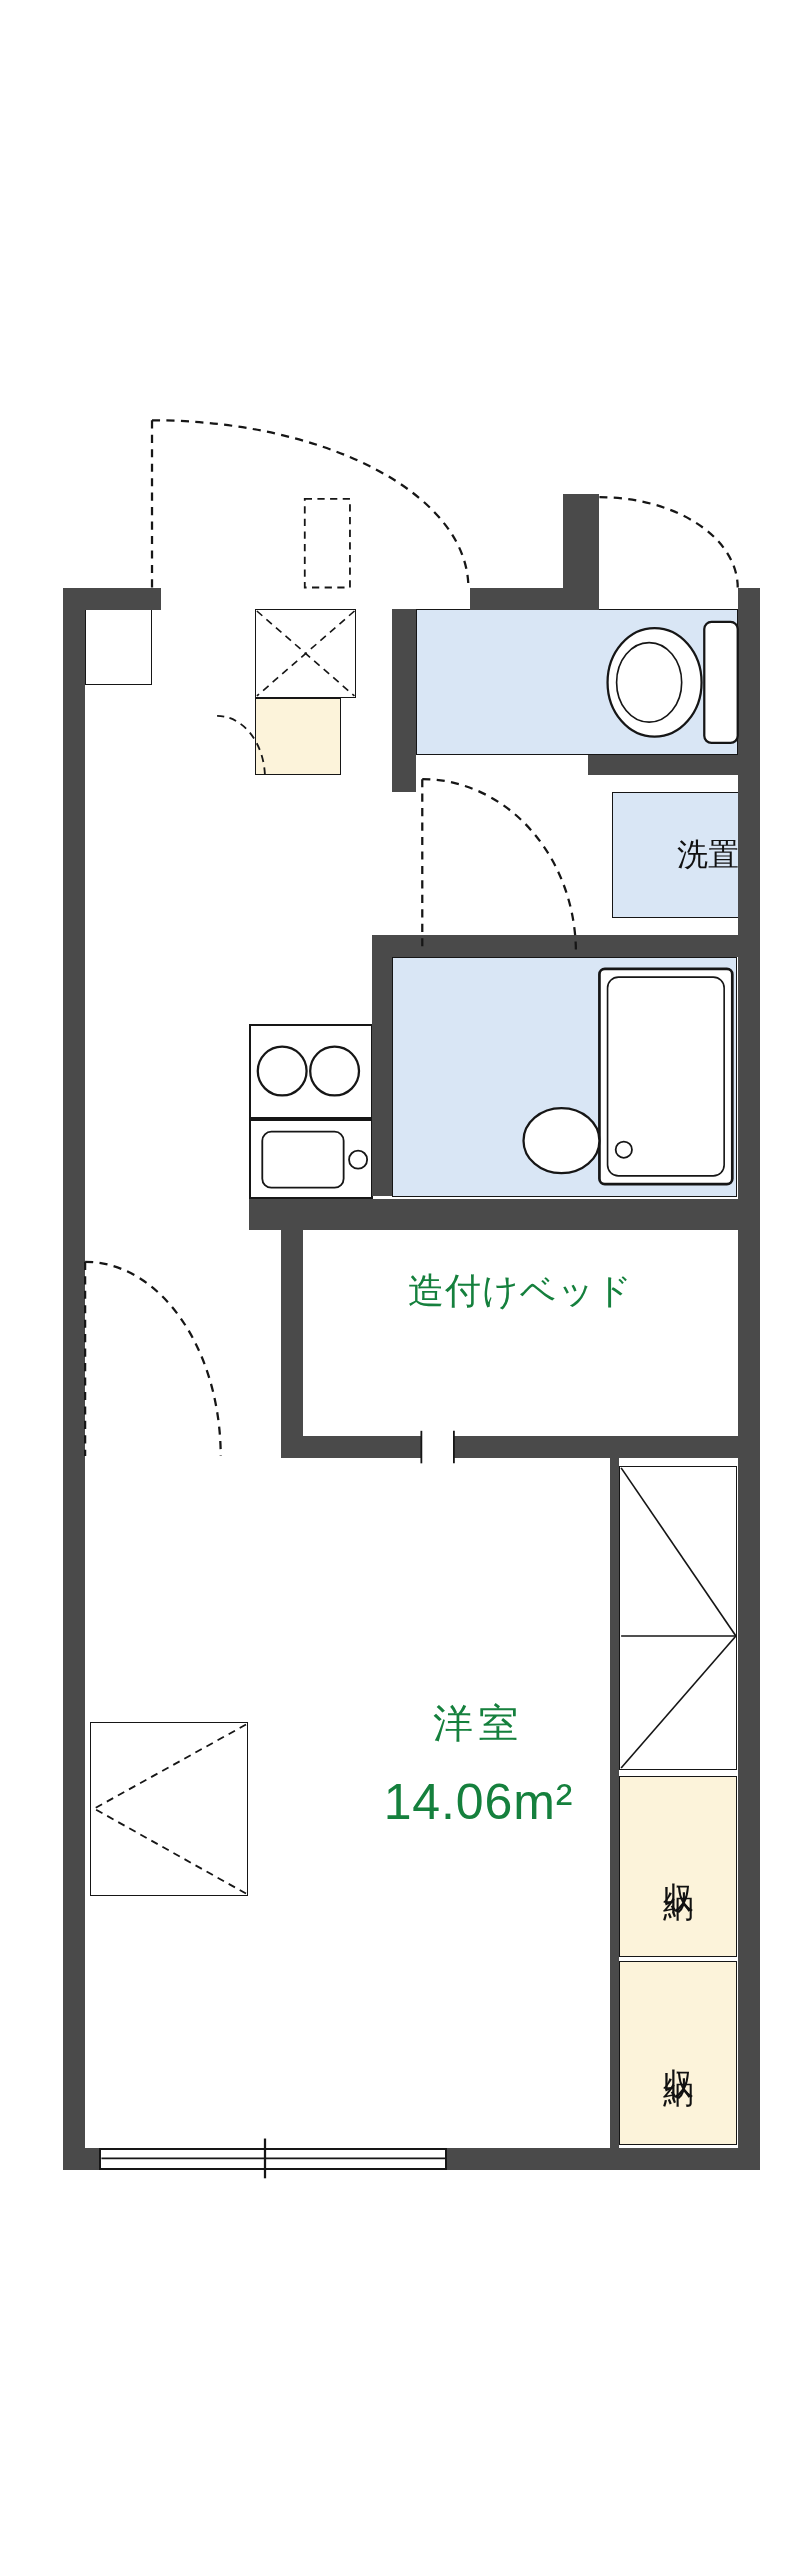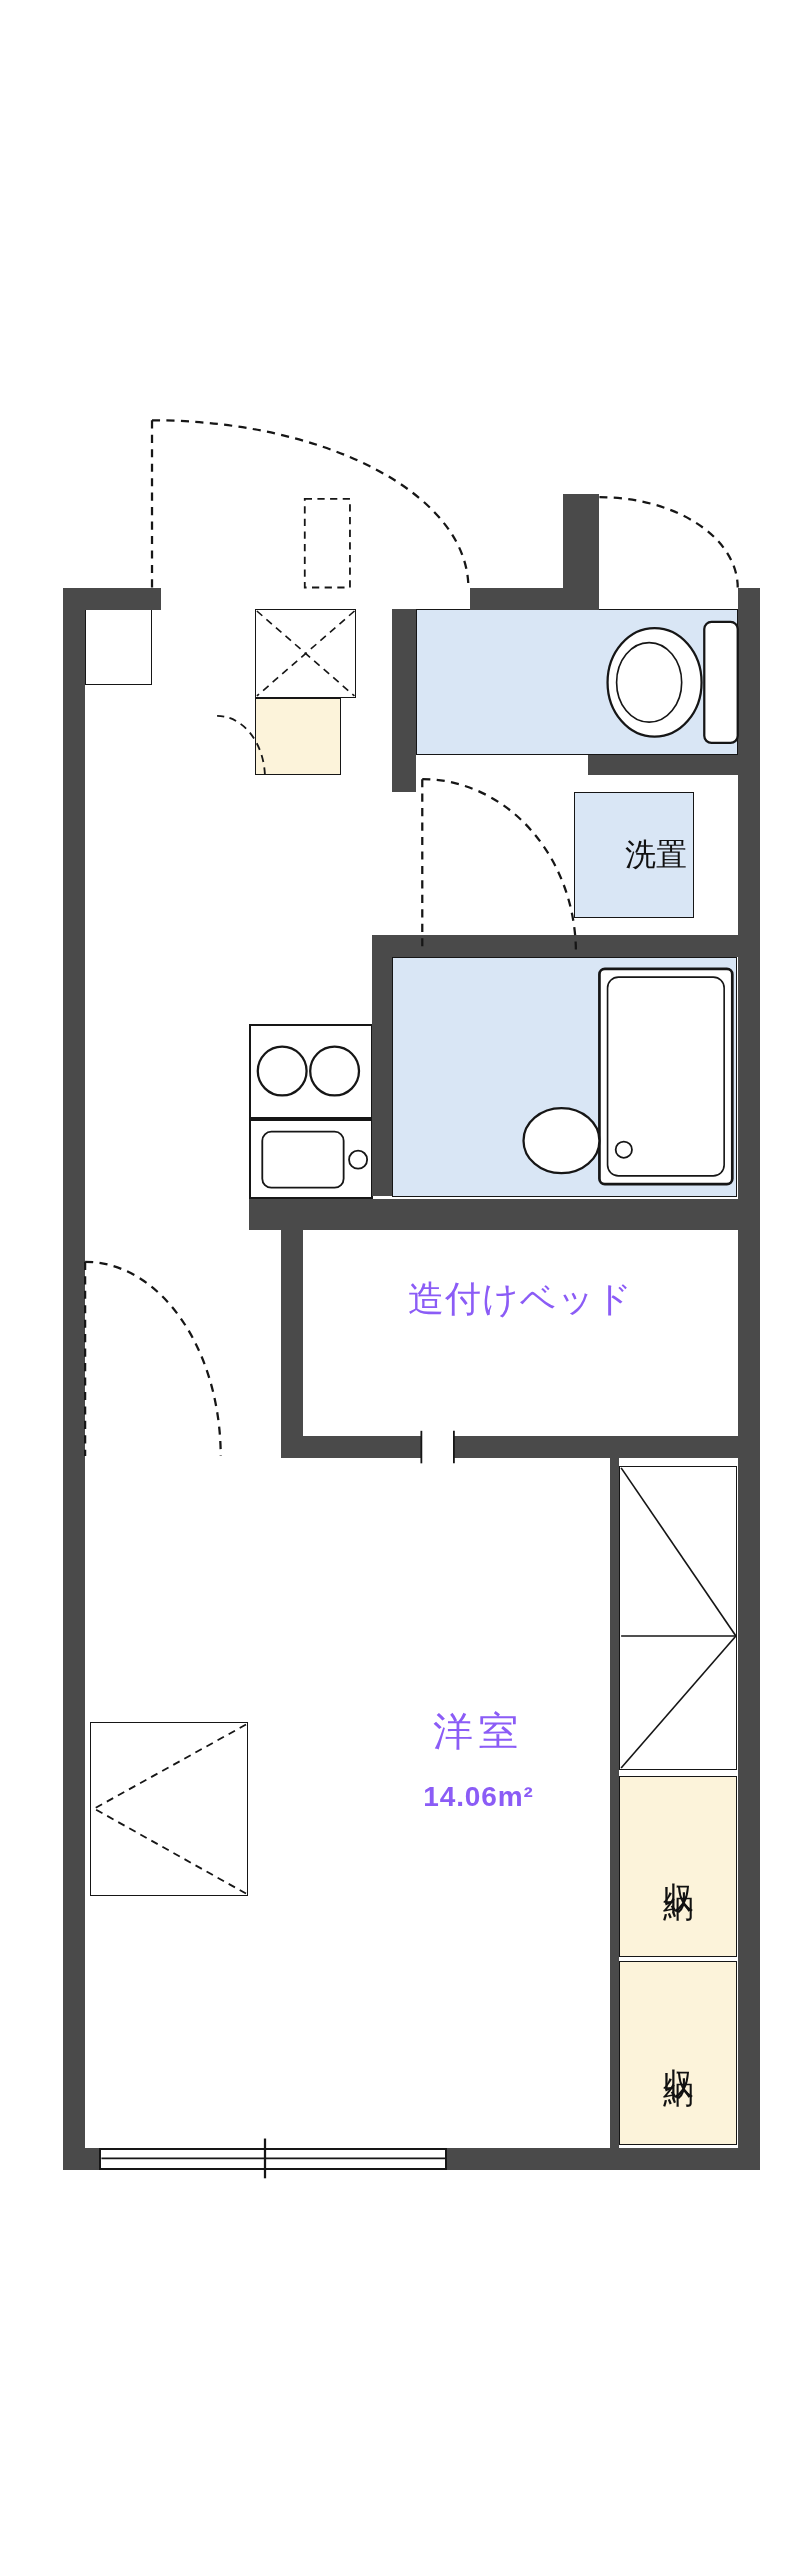--- a/index.html
+++ b/index.html
@@ -6,43 +6,43 @@
   #canvas{position:relative;width:812px;height:2576px;background:var(--c-background,#fff);
           font-family:"Liberation Sans","DejaVu Sans",sans-serif;color:#111;overflow:hidden;}
   .wall{position:absolute;background:var(--c-wall,#4a4a4a);z-index:2;}
   .room{position:absolute;z-index:1;box-sizing:border-box;}
   .water{background:var(--c-water-area,#d9e6f5);border:1.8px solid var(--c-line,#161616);}
   .cream{background:var(--c-storage-fill,#fcf3da);border:1.8px solid var(--c-line,#161616);}
   .whitebox{background:#fff;border:1.8px solid var(--c-line,#161616);}
   .thickbox{background:#fff;border:2.7px solid var(--c-line,#161616);}
   .winbox{position:absolute;z-index:3;background:#fff;border:2.7px solid var(--c-line,#161616);box-sizing:border-box;}
   svg.overlay{position:absolute;left:0;top:0;z-index:4;pointer-events:none;}
-  .lbl{position:absolute;z-index:5;text-align:center;color:#8b5cf6;margin-top:8px;}
+  .lbl{position:absolute;z-index:5;text-align:center;color:#15803d;}
   .center-flex{display:flex;align-items:center;justify-content:center;}
   .v-text{writing-mode:vertical-rl;text-orientation:upright;letter-spacing:9px;}
   .laundry-lbl{font-size:31px;}
   .bed-lbl{font-size:36px;line-height:1.32;letter-spacing:0.9px;}
   .roomname-lbl{font-size:40px;letter-spacing:5.4px;}
-  .area-lbl{font-size:28px;letter-spacing:0.9px;font-weight:bold;}
+  .area-lbl{font-size:50px;letter-spacing:0.9px;}
   .storage-lbl{font-size:31px;}
 </style>
 </head>
 <body>
 
 <div id="canvas">
 
   <div class="room" style="left:85px;top:609px;width:67px;height:76px;background:#fff;border:1.8px solid var(--c-line,#161616);"></div>
 
   <div class="room whitebox" style="left:255px;top:609px;width:101px;height:89px;"></div>
 
   <div class="room cream" style="left:255px;top:698px;width:86px;height:77px;"></div>
 
   <div class="room water" style="left:416px;top:609px;width:322px;height:146px;"></div>
 
-  <div class="room water center-flex" style="left:574px;top:792px;width:120px;height:126px;padding-left:44px;">
+  <div class="room water center-flex" style="left:612px;top:792px;width:148px;height:126px;padding-left:44px;">
     <span class="laundry-lbl">洗置</span>
   </div>
 
   <div class="room water" style="left:392px;top:957px;width:345px;height:240px;"></div>
 
   <div class="room thickbox" style="left:249px;top:1024px;width:124px;height:95px;"></div>
 
   <div class="room thickbox" style="left:249px;top:1119px;width:124px;height:80px;"></div>
 
   <div class="room whitebox" style="left:619px;top:1466px;width:118px;height:304px;"></div>

